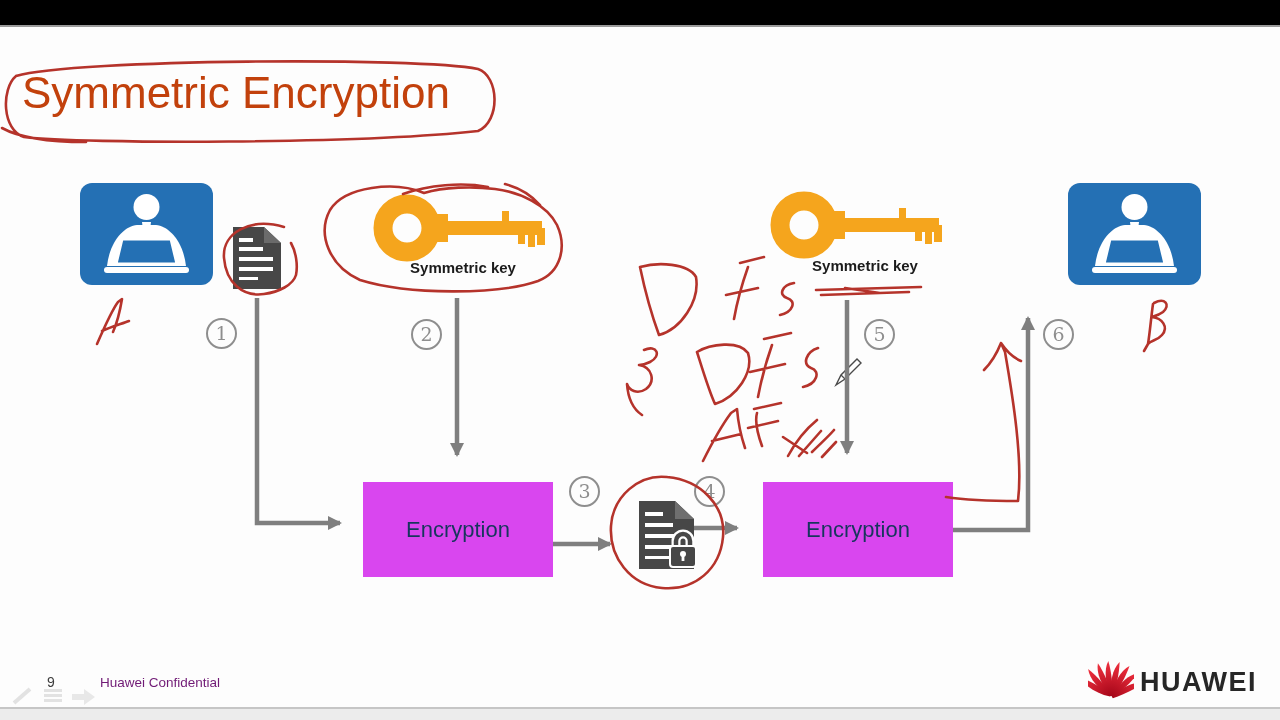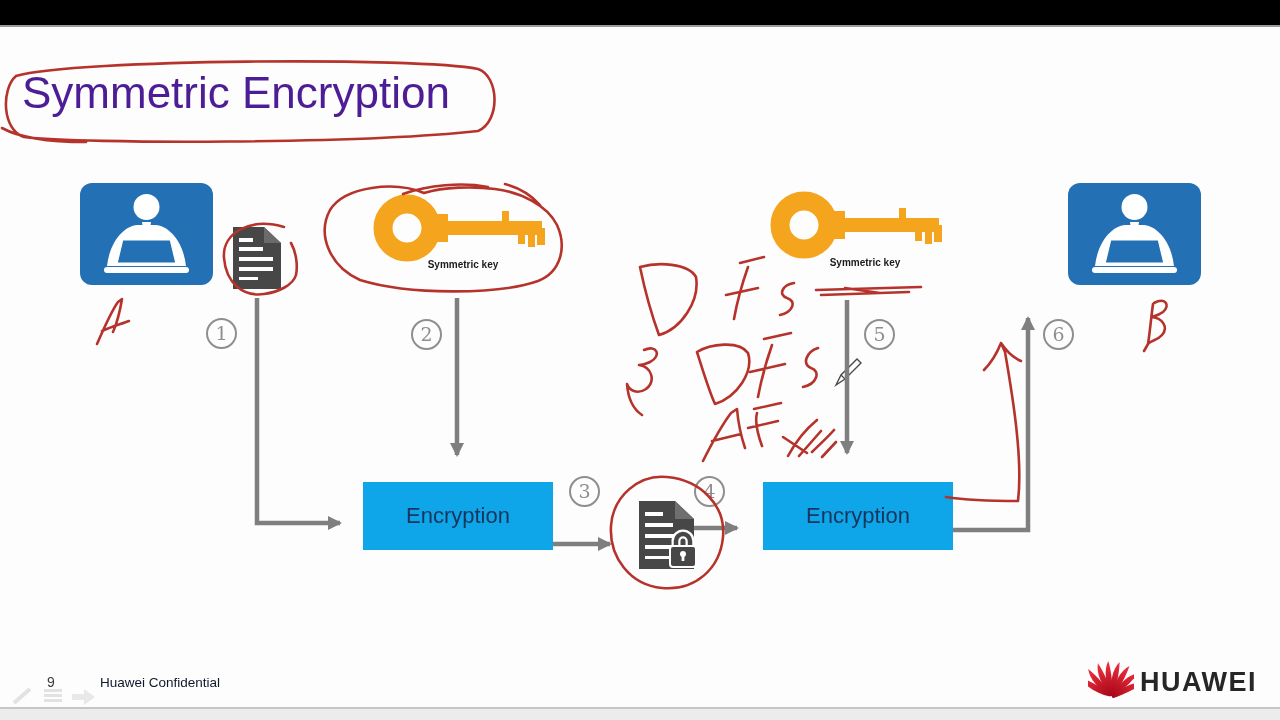--- a/index.html
+++ b/index.html
@@ -2,33 +2,33 @@
 <html><head>
 <meta charset="utf-8">
 <style>
   html,body{margin:0;padding:0;}
   body{
     width:1280px;height:720px;position:relative;overflow:hidden;
     background:#fdfdfd;font-family:"Liberation Sans",sans-serif;
   }
   .abs{position:absolute;}
   #topbar{left:0;top:0;width:1280px;height:25px;background:#000;border-bottom:2px solid #9a9a9a;}
-  #title{left:22px;top:68px;font-size:44px;color:#4c1d95;letter-spacing:0px;white-space:nowrap;}
-  .keylabel{font-size:10px;font-weight:bold;color:#1b1b1b;text-align:center;width:160px;white-space:nowrap;}
+  #title{left:22px;top:68px;font-size:44px;color:#c2410c;letter-spacing:0px;white-space:nowrap;}
+  .keylabel{font-size:15px;font-weight:bold;color:#1b1b1b;text-align:center;width:160px;white-space:nowrap;}
   .procbox{
-    width:190px;height:68px;background:#0ea5e9;color:#17365d;
+    width:190px;height:95px;background:#d946ef;color:#17365d;
     display:flex;align-items:center;justify-content:center;font-size:22px;
   }
   .step{
     width:31px;height:31px;box-sizing:border-box;border:2px solid #8e8e8e;border-radius:50%;
     color:#8e8e8e;font-family:"DejaVu Serif",serif;font-size:19px;line-height:26px;text-align:center;
     background:transparent;
   }
   #footer-page{left:47px;top:674px;font-size:14px;color:#3c3c3c;}
-  #footer-conf{left:100px;top:675px;font-size:13.5px;color:#0f172a;}
+  #footer-conf{left:100px;top:675px;font-size:13.5px;color:#701a75;}
   #wordmark{left:1140px;top:667px;font-size:27px;font-weight:bold;letter-spacing:1.5px;color:#262626;}
   #bottom-line{left:0;top:707px;width:1280px;height:2px;background:#c6c6c6;}
   #bottom-strip{left:0;top:709px;width:1280px;height:11px;background:#ececec;}
   svg{display:block;}
   #overlay{left:0;top:0;pointer-events:none;}
 </style>
 </head>
 <body>
 
 <svg width="0" height="0" style="position:absolute" aria-hidden="true">

